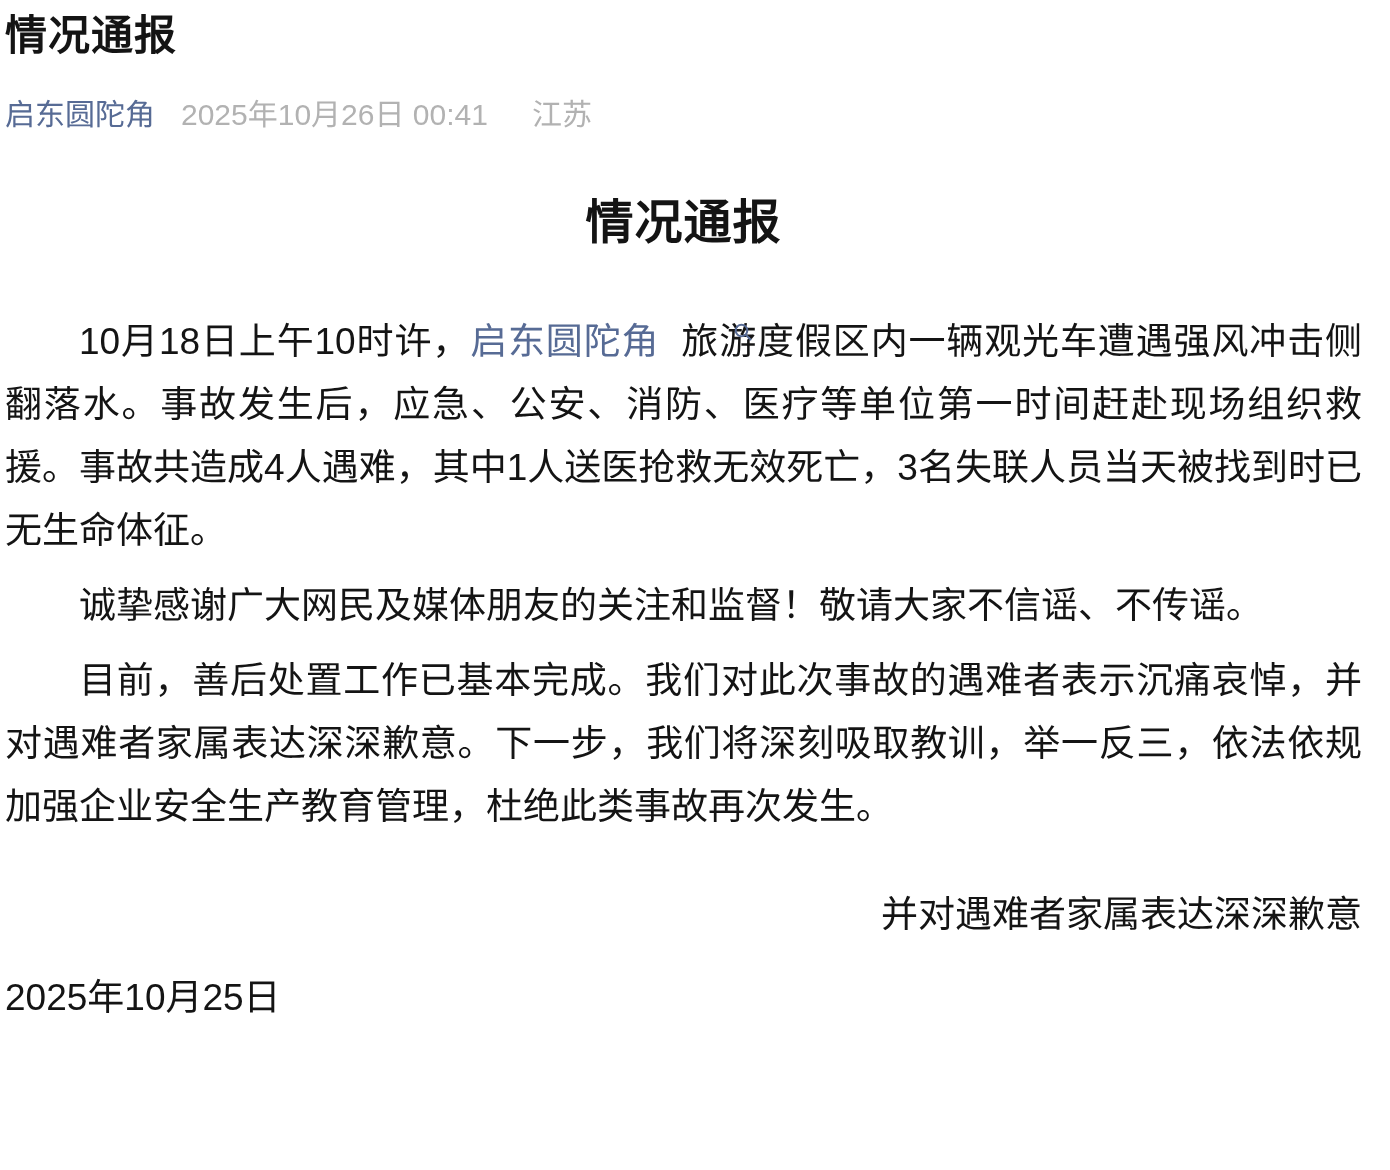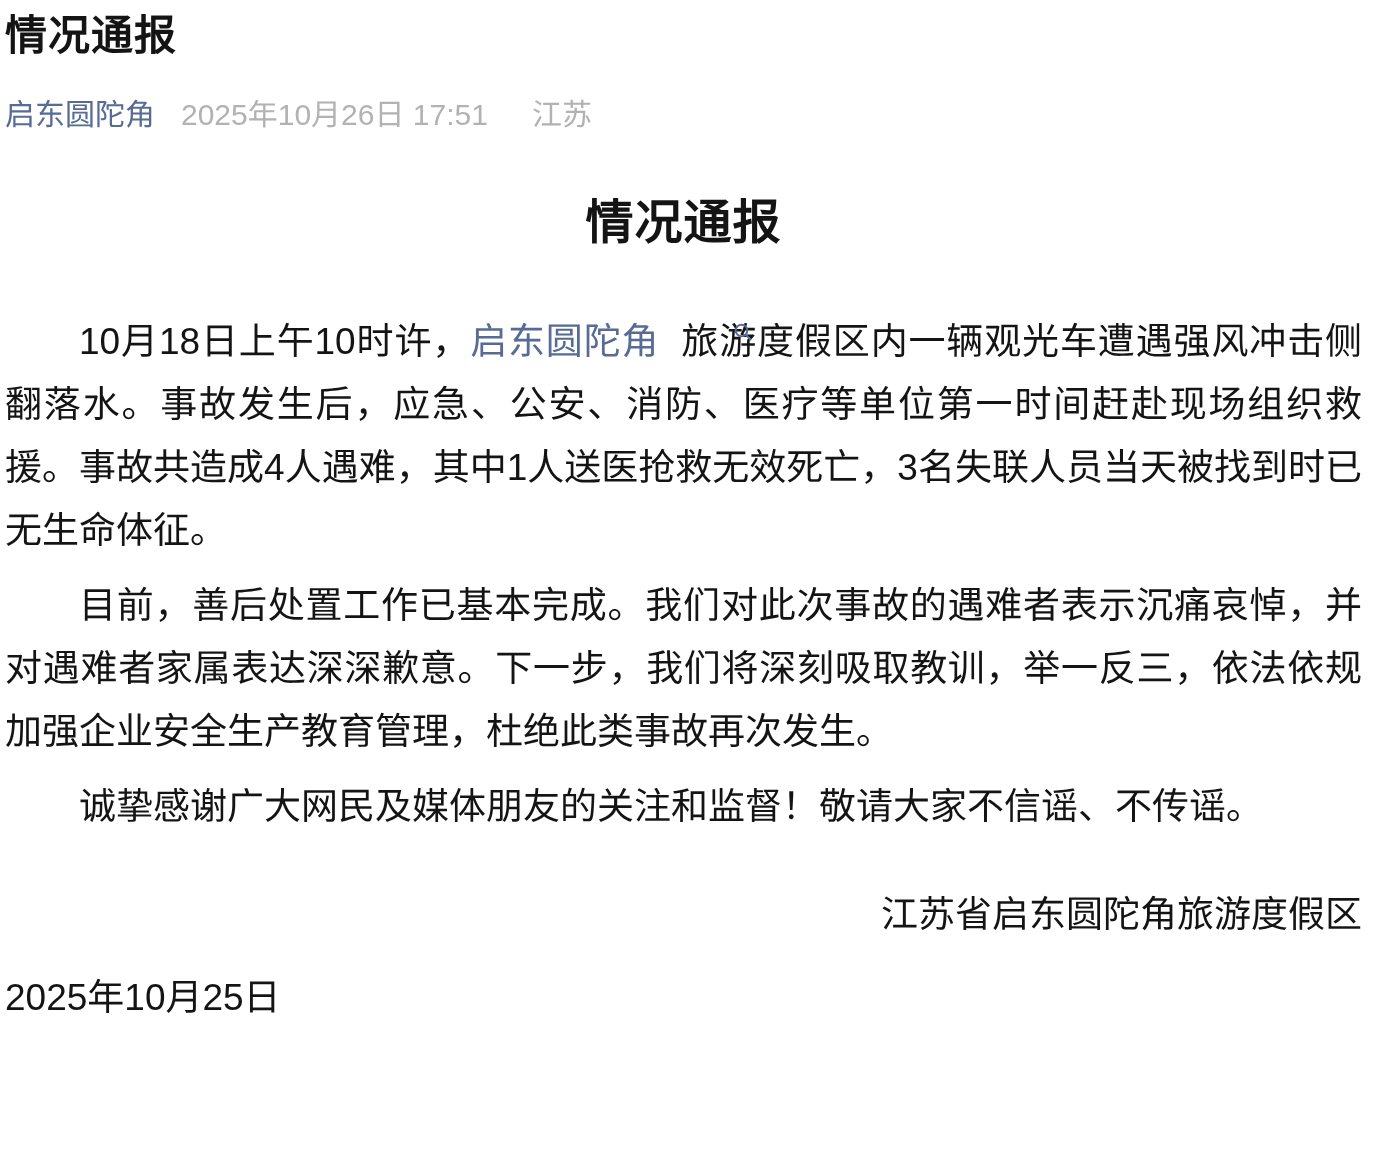--- a/index.html
+++ b/index.html
@@ -93,36 +93,36 @@
   }
 </style>
 </head>
 <body>
 
 <div class="page">
 
   <h1 class="page-title">情况通报</h1>
 
   <div class="meta">
-    <a class="source" href="#">启东圆陀角</a><span class="datetime">2025年10月26日 17:51</span><span class="location">江苏</span>
+    <a class="source" href="#">启东圆陀角</a><span class="datetime">2025年10月26日 00:41</span><span class="location">江苏</span>
   </div>
 
   <div class="article">
 
     <h2 class="article-heading">情况通报</h2>
 
     <p class="first"><span>10月18日上午10时许，</span><a class="kw-link" href="#"><span>启东圆陀角</span><span class="search-glyph"><svg width="21" height="21" viewBox="0 0 21 21">
               <circle cx="8.5" cy="8.5" r="5.8" fill="none" stroke="currentColor" stroke-width="2"></circle>
               <line x1="13" y1="13" x2="17.5" y2="17.5" stroke="currentColor" stroke-width="2" stroke-linecap="round"></line>
             </svg></span></a><span>旅游度假区内一辆观光车遭遇强风冲击侧翻落水。事故发生后，应急、公安、消防、医疗等单位第一时间赶赴现场组织救援。事故共造成4人遇难，其中1人送医抢救无效死亡，3名失联人员当天被找到时已无生命体征。</span></p>
 
 
+    <p>诚挚感谢广大网民及媒体朋友的关注和监督！敬请大家不信谣、不传谣。</p>
+
     <p>目前，善后处置工作已基本完成。我们对此次事故的遇难者表示沉痛哀悼，并对遇难者家属表达深深歉意。下一步，我们将深刻吸取教训，举一反三，依法依规加强企业安全生产教育管理，杜绝此类事故再次发生。</p>
 
-    <p>诚挚感谢广大网民及媒体朋友的关注和监督！敬请大家不信谣、不传谣。</p>
-
-    <p class="sig">江苏省启东圆陀角旅游度假区</p>
+    <p class="sig">并对遇难者家属表达深深歉意</p>
 
     <p class="sigdate">2025年10月25日</p>
 
   </div>
 
 </div>
 
 </body></html>

